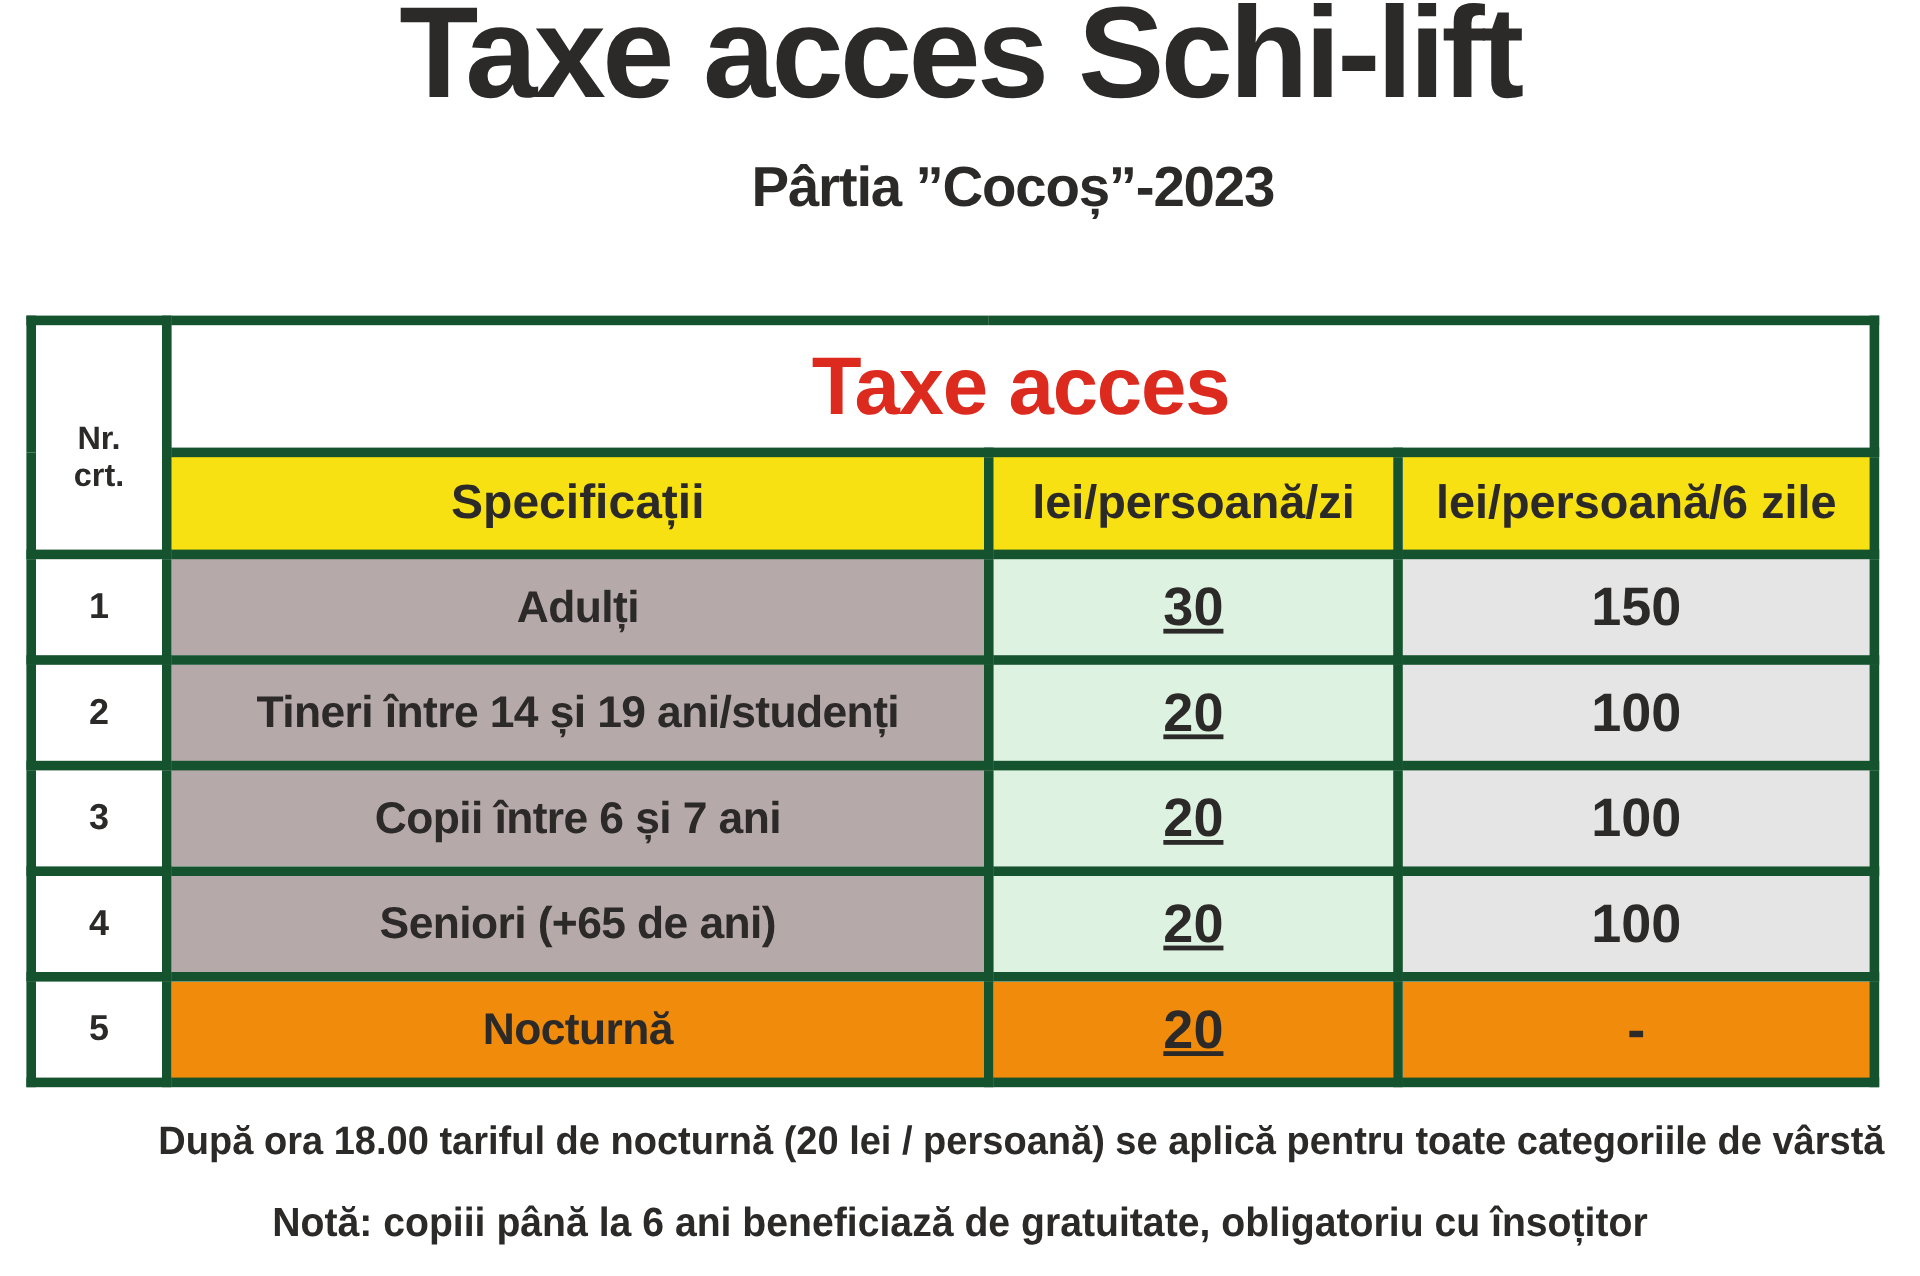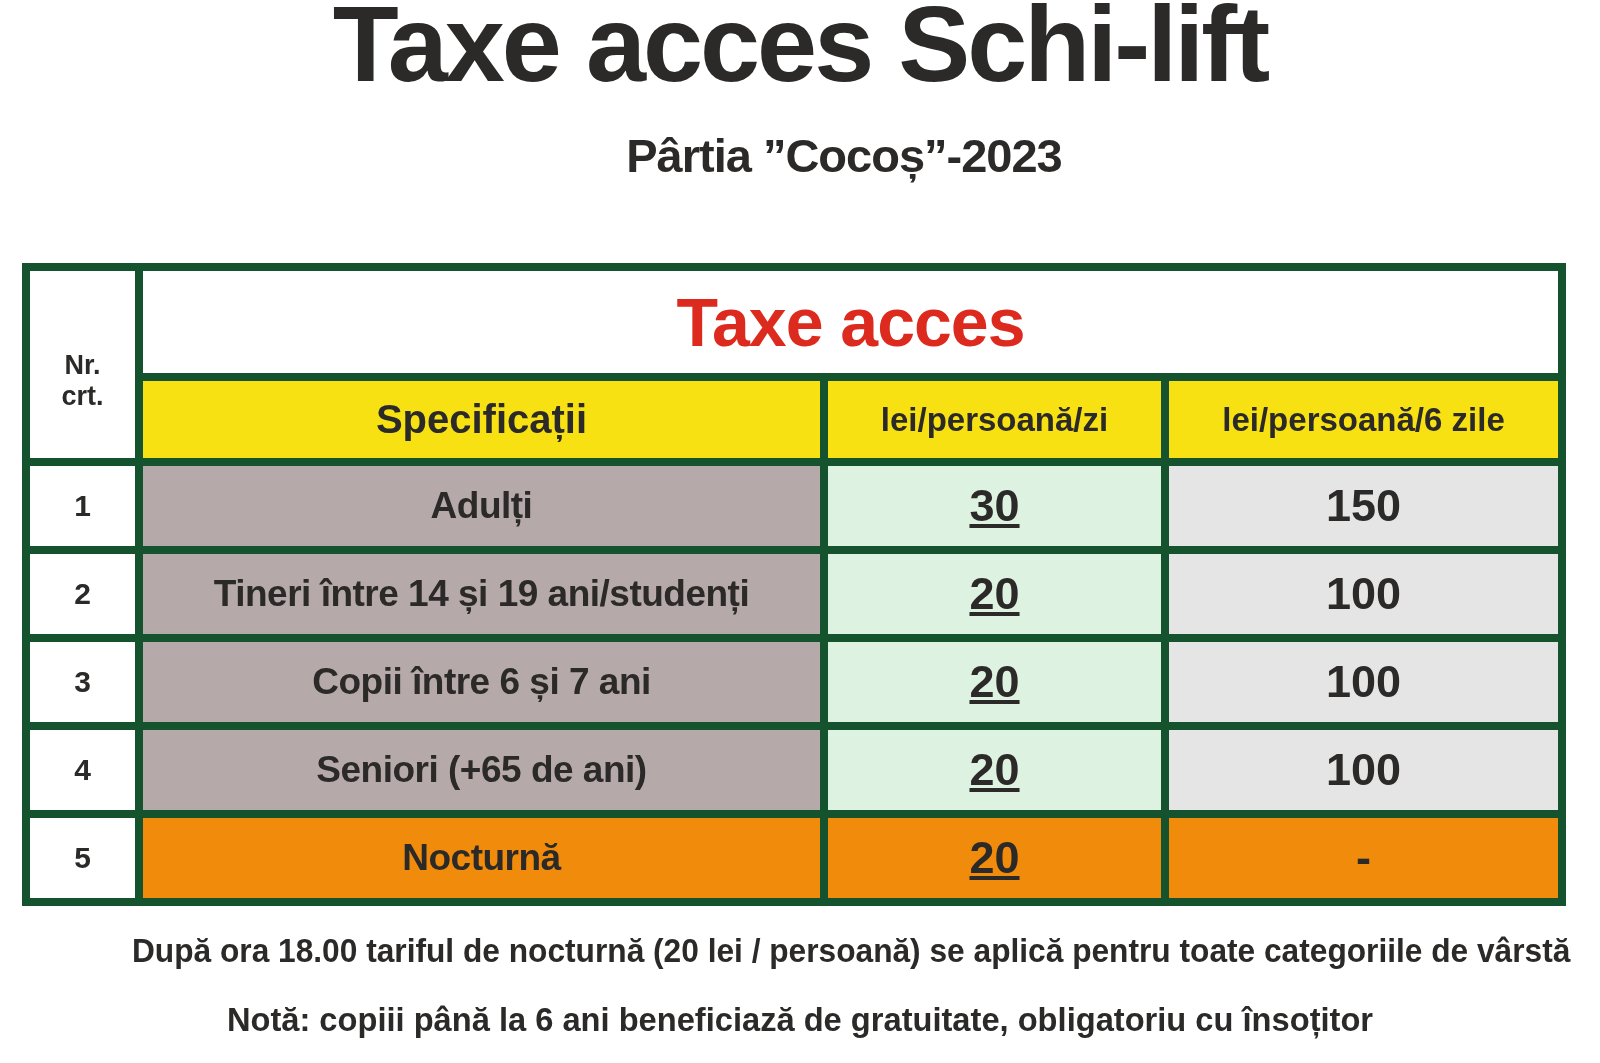--- a/index.html
+++ b/index.html
@@ -58,21 +58,21 @@
     letter-spacing:-1px;
     color:#dd2a1e;
   }
   .hd{
     background:#f8e112;
     text-align:center;vertical-align:middle;
     font-weight:bold;
     color:#2b2a29;
   }
   .hd-spec{font-size:40px;}
-  .hd-sm{font-size:33px;text-align:center;}
+  .hd-sm{font-size:39px;text-align:center;}
   .nr{
     background:#ffffff;
     text-align:center;vertical-align:middle;
     font-size:30px;font-weight:bold;
   }
   .cat{
     background:#b6a9a9;
     text-align:center;vertical-align:middle;
     font-size:37px;font-weight:bold;
     letter-spacing:-0.5px;

